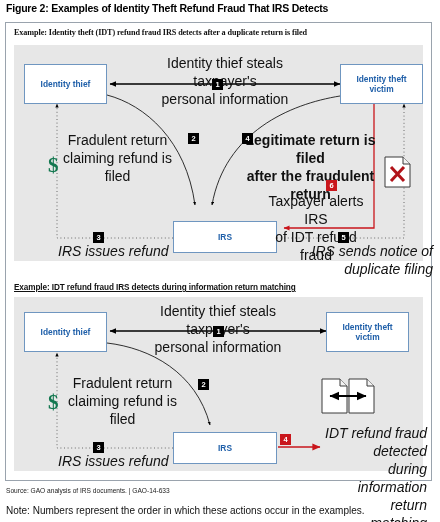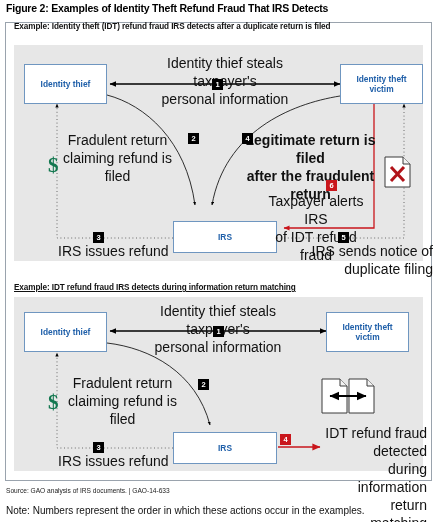--- a/index.html
+++ b/index.html
@@ -65,21 +65,21 @@
   }
   
   .cap {
     position: absolute;
     font-size: 14px;
     color: #111;
     line-height: 1.28;
     text-align: center;
     white-space: pre-line;
   }
-  .cap.left { text-align: left; }
+  .cap.left { text-align: left; font-style: italic; }
   
   .badge {
     position: absolute;
     width: 11px;
     height: 11px;
     background: #000000;
     color: #ffffff;
     font-size: 7.5px;
     font-weight: bold;
     display: flex;
@@ -114,21 +114,21 @@
     white-space: nowrap;
   }
 </style>
 </head>
 <body>
 
 <div class="figure-title">Figure 2: Examples of Identity Theft Refund Fraud That IRS Detects</div>
 
 <div class="outer-box"></div>
 
-<div class="example-label" style="left:14px; top:22px;">Example: Identity theft (IDT) refund fraud IRS detects after a duplicate return is filed</div>
+<div class="example-label" style="left:14px; top:28px;font-family:Liberation Serif, serif;">Example: Identity theft (IDT) refund fraud IRS detects after a duplicate return is filed</div>
 
 <div class="panel" style="left:14px; top:45px; width:409px; height:216px;"></div>
 
 <svg width="440" height="522">
   <defs>
     <marker id="ah-blk" viewBox="0 0 10 10" refX="8.5" refY="5" markerWidth="5" markerHeight="5" orient="auto-start-reverse">
       <path d="M 0 1 L 9 5 L 0 9 z" fill="#000"></path>
     </marker>
     <marker id="ah-blk-s" viewBox="0 0 10 10" refX="8.5" refY="5" markerWidth="4.2" markerHeight="4.2" orient="auto-start-reverse">
       <path d="M 0 1 L 9 5 L 0 9 z" fill="#000"></path>

